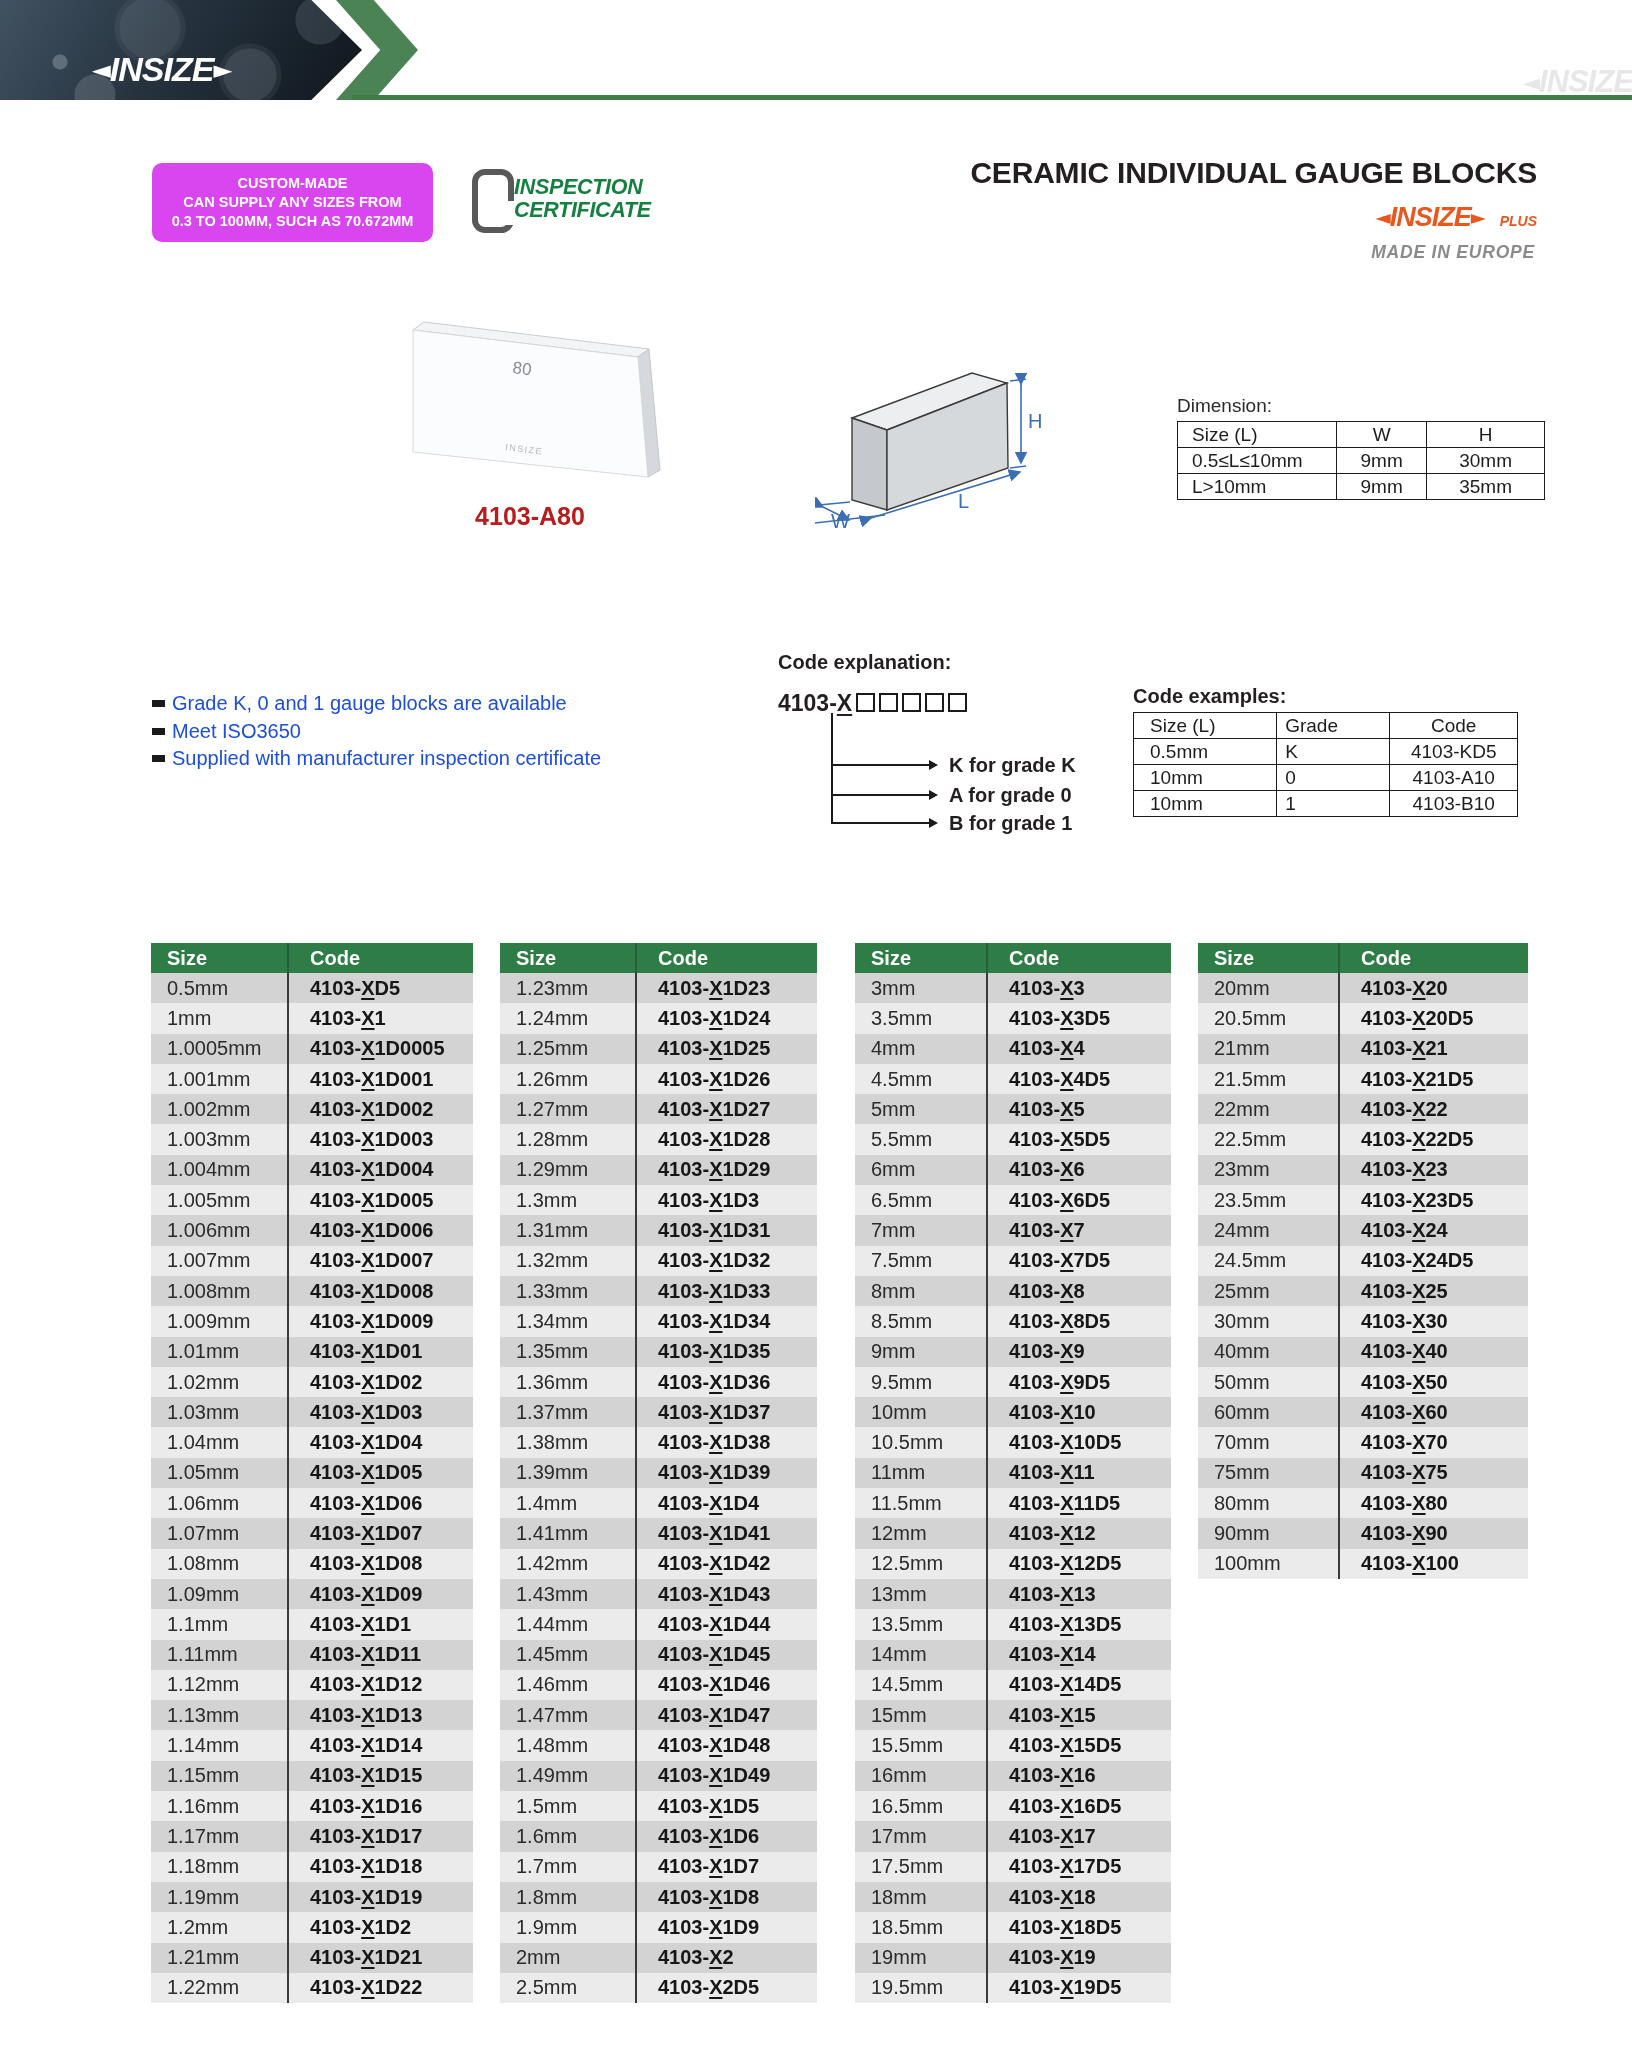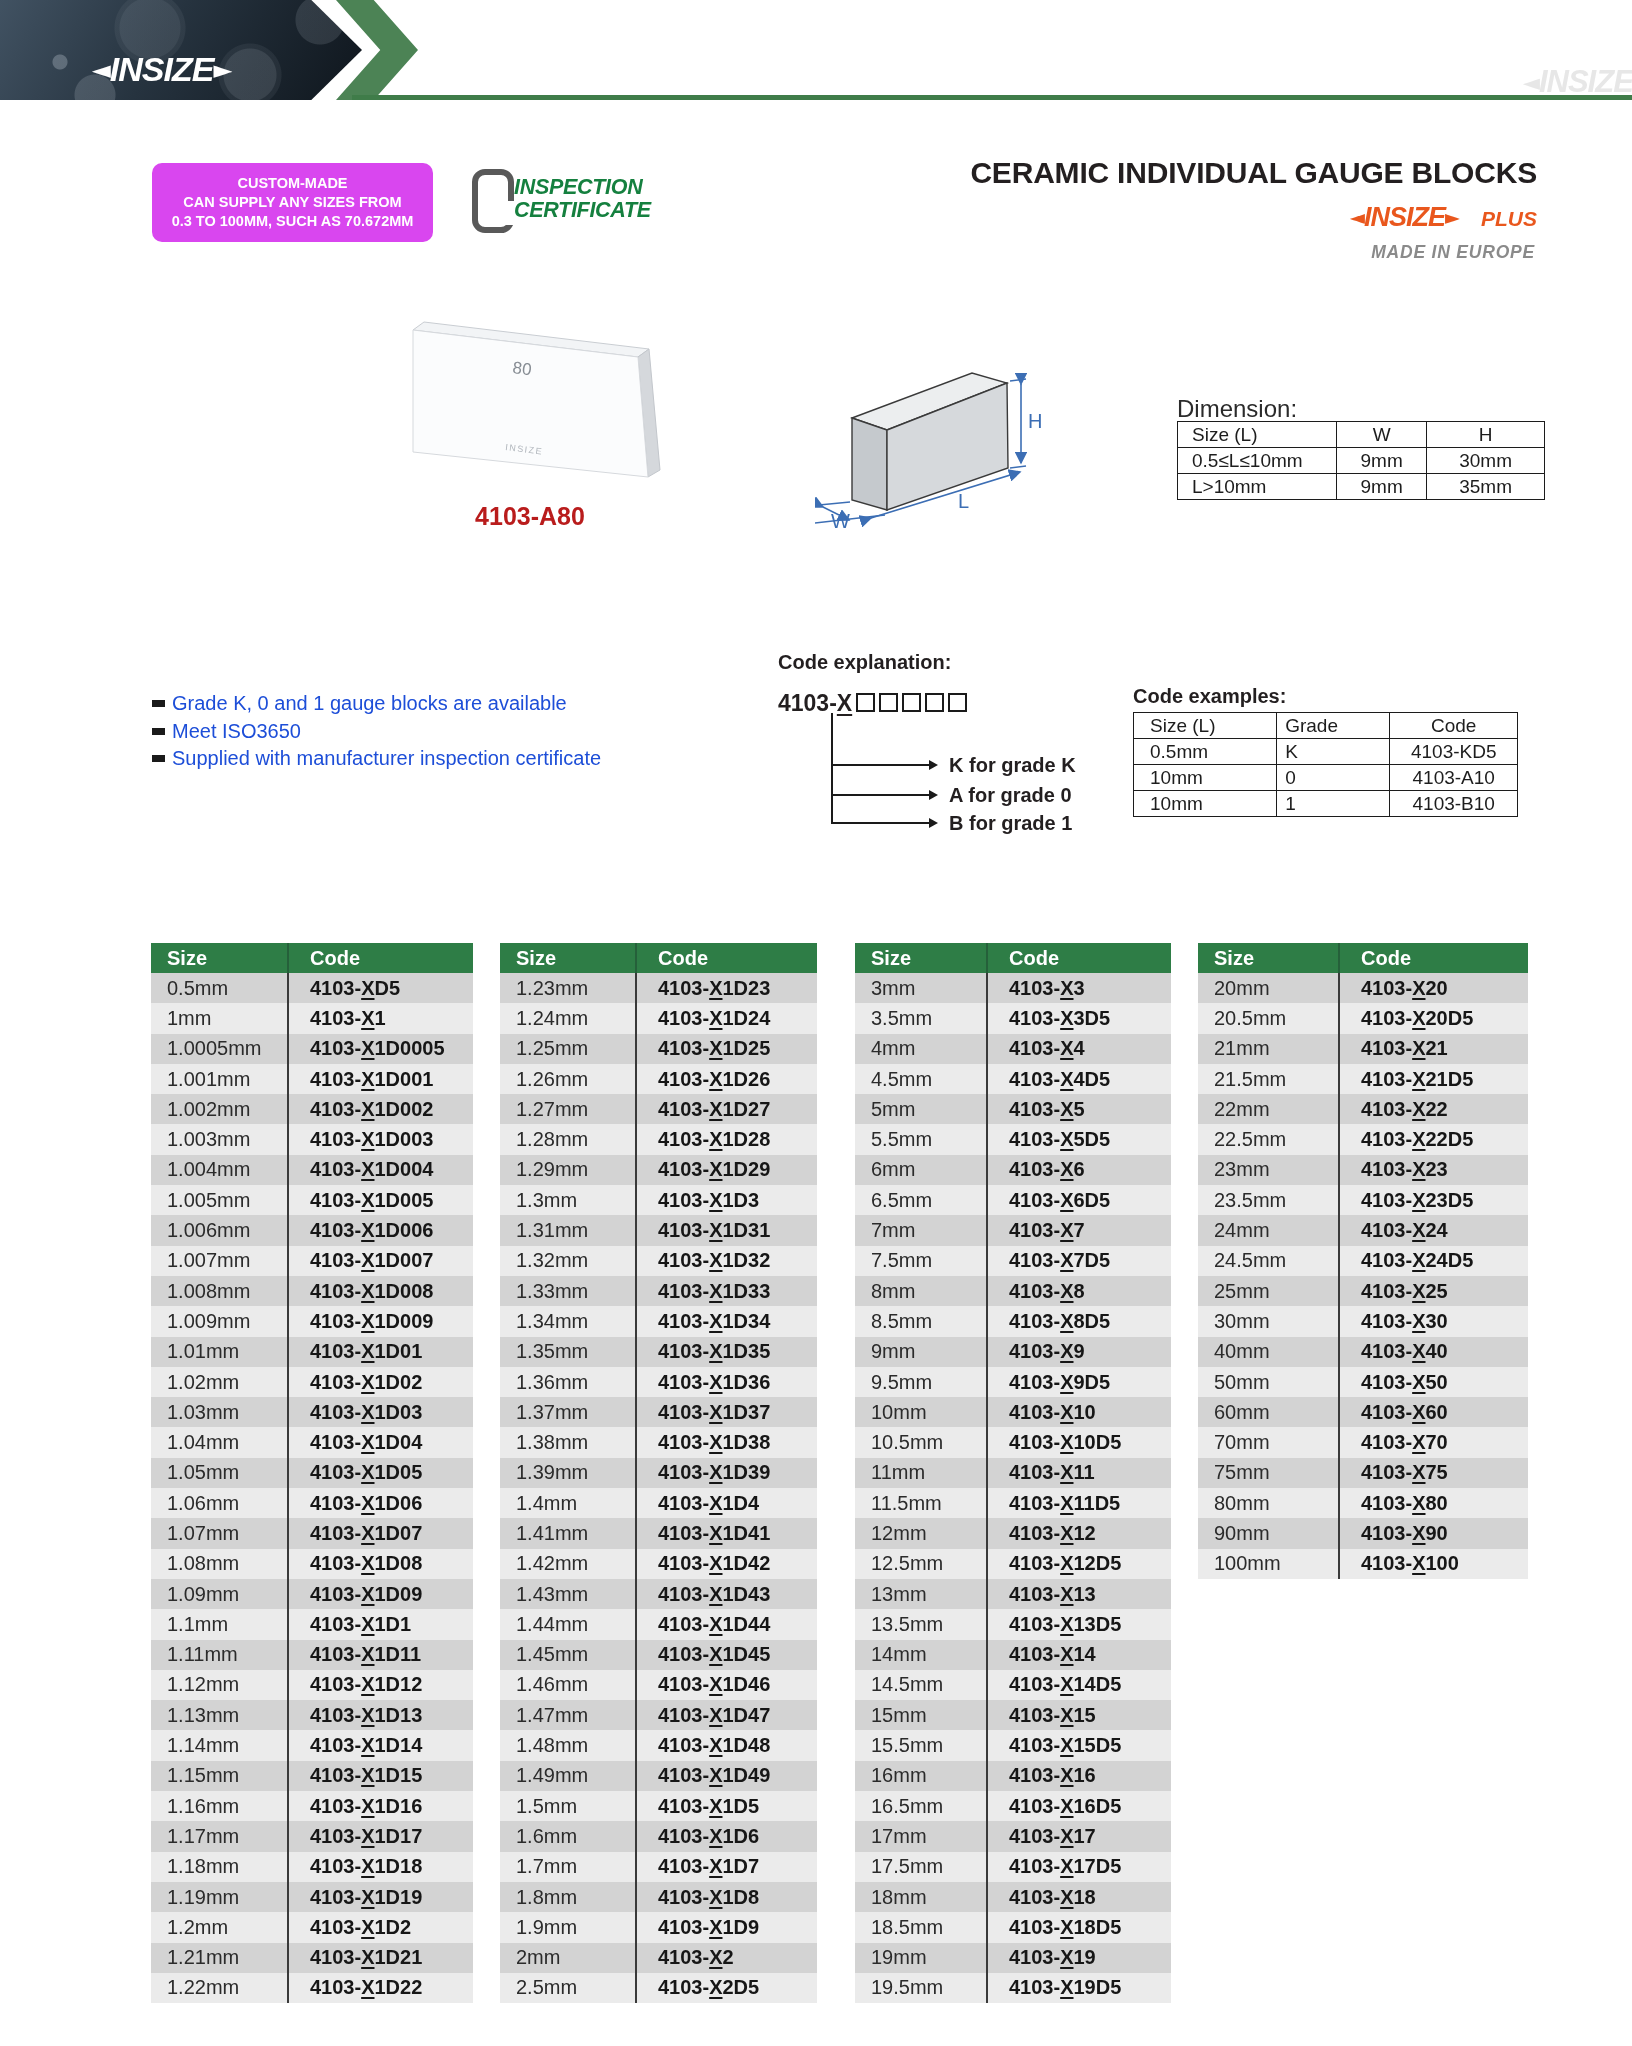--- a/index.html
+++ b/index.html
@@ -31,30 +31,30 @@
     display:flex;flex-direction:column;justify-content:center;}
   .cert-icon{left:472px;top:169px;width:30px;height:52px;border:6px solid #595959;border-radius:13px;}
   .cert-icon::after{content:"";position:absolute;right:-6px;top:26px;width:10px;height:24px;background:#fff;}
   .cert-text{left:514px;top:176px;color:#15803f;font-style:italic;font-weight:bold;
     font-size:21.5px;line-height:22.5px;letter-spacing:-0.3px;white-space:nowrap;}
 
   .page-title{right:116px;top:156px;font-size:30px;font-weight:bold;letter-spacing:-0.2px;
     color:#231f20;white-space:nowrap;}
   .plus-logo{right:116px;top:202px;color:#e9571d;font-style:italic;font-weight:bold;
     font-size:27px;letter-spacing:-1px;white-space:nowrap;}
-  .plus-word{font-size:21px;margin-left:22px;letter-spacing:0;}
+  .plus-word{font-size:14px;margin-left:15px;letter-spacing:0;}
   .made-in{right:118px;top:242px;color:#8a8a8a;font-style:italic;font-weight:bold;
     font-size:17.5px;letter-spacing:0.8px;white-space:nowrap;}
 
   
   .product-caption{left:395px;top:502px;width:270px;text-align:center;
     font-size:25px;font-weight:bold;color:#b91c1c;}
 
   
-  .dim-heading{left:1177px;top:395px;font-size:24px;color:#2b2b2b;}
+  .dim-heading{left:1177px;top:395px;font-size:19px;color:#2b2b2b;}
   table.grid{border-collapse:collapse;font-size:19px;color:#1d1d1d;}
   table.grid th,table.grid td{border:1.6px solid #1c1c1c;padding:0 8px;height:25px;font-weight:normal;}
   .dim-table{left:1177px;top:421px;width:368px;}
   .dim-table th:nth-child(1),.dim-table td:nth-child(1){width:150px;text-align:left;padding-left:14px;}
   .dim-table th:nth-child(2),.dim-table td:nth-child(2){width:90px;text-align:center;}
   .dim-table th:nth-child(3),.dim-table td:nth-child(3){width:127px;text-align:center;}
 
   
   .features{left:152px;top:690px;width:452px;font-size:20px;line-height:26.5px;color:#1d4ed8;}
   .feat-row{display:flex;margin-bottom:1px;}

